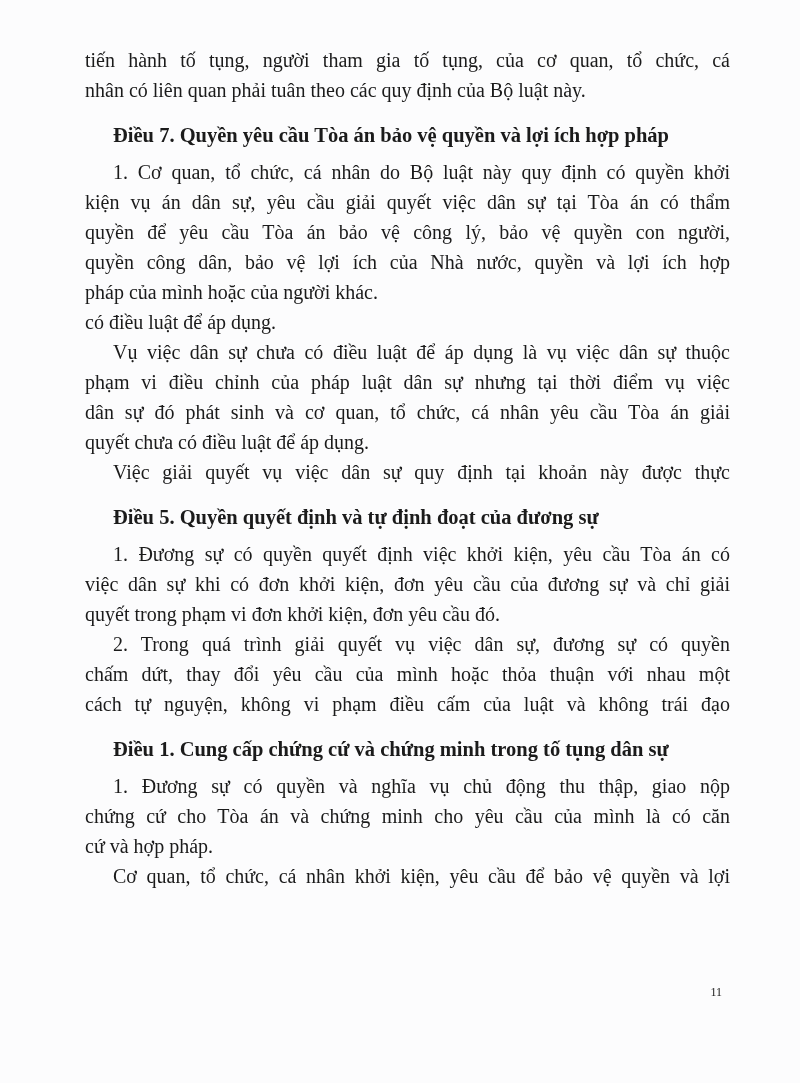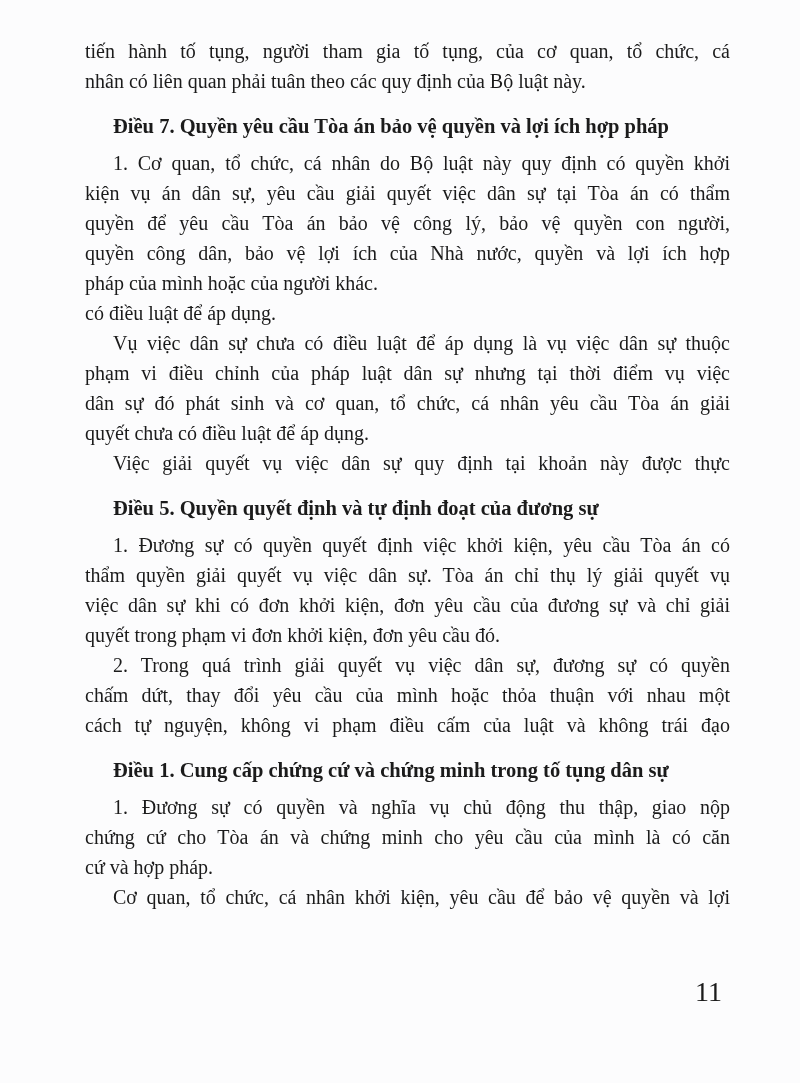--- a/index.html
+++ b/index.html
@@ -9,21 +9,21 @@
     height: 1083px;
     background: #fcfcfd;
     overflow: hidden;
     font-family: "Liberation Serif", "DejaVu Serif", serif;
     color: #1b1b1b;
     box-sizing: border-box;
   }
   .content {
     position: absolute;
     left: 85px;
-    top: 36px;
+    top: 45px;
     width: 645px;
     font-size: 20px;
     line-height: 30px;
   }
   .content p { margin: 0; padding: 0; }
   p.heading {
     margin: 15px 0 7px 0;
     font-weight: 700;
     font-size: 20.5px;
   }
@@ -37,21 +37,21 @@
   p.heading .line {
     text-align: left;
     text-align-last: left;
     text-indent: 28px;
     white-space: nowrap;
   }
   .page-number {
     position: absolute;
     top: 980px;
     right: 78px;
-    font-size: 28px;
+    font-size: 12px;
     line-height: 24px;
     color: #1b1b1b;
   }
 </style>
 </head>
 <body>
 
 <div class="page">
   <div class="content" id="content">
       <p class="body">
@@ -78,21 +78,20 @@
         <span class="line last">quyết chưa có điều luật để áp dụng.</span>
       </p>
       <p class="body">
         <span class="line indent">Việc giải quyết vụ việc dân sự quy định tại khoản này được thực</span>
       </p>
       <p class="heading">
         <span class="line last indent">Điều 5. Quyền quyết định và tự định đoạt của đương sự</span>
       </p>
       <p class="body">
         <span class="line indent">1. Đương sự có quyền quyết định việc khởi kiện, yêu cầu Tòa án có</span>
-        <span class="line">thẩm quyền giải quyết vụ việc dân sự. Tòa án chỉ thụ lý giải quyết vụ</span>
         <span class="line">việc dân sự khi có đơn khởi kiện, đơn yêu cầu của đương sự và chỉ giải</span>
         <span class="line last">quyết trong phạm vi đơn khởi kiện, đơn yêu cầu đó.</span>
       </p>
       <p class="body">
         <span class="line indent">2. Trong quá trình giải quyết vụ việc dân sự, đương sự có quyền</span>
         <span class="line">chấm dứt, thay đổi yêu cầu của mình hoặc thỏa thuận với nhau một</span>
         <span class="line">cách tự nguyện, không vi phạm điều cấm của luật và không trái đạo</span>
       </p>
       <p class="heading">
         <span class="line last indent">Điều 1. Cung cấp chứng cứ và chứng minh trong tố tụng dân sự</span>

